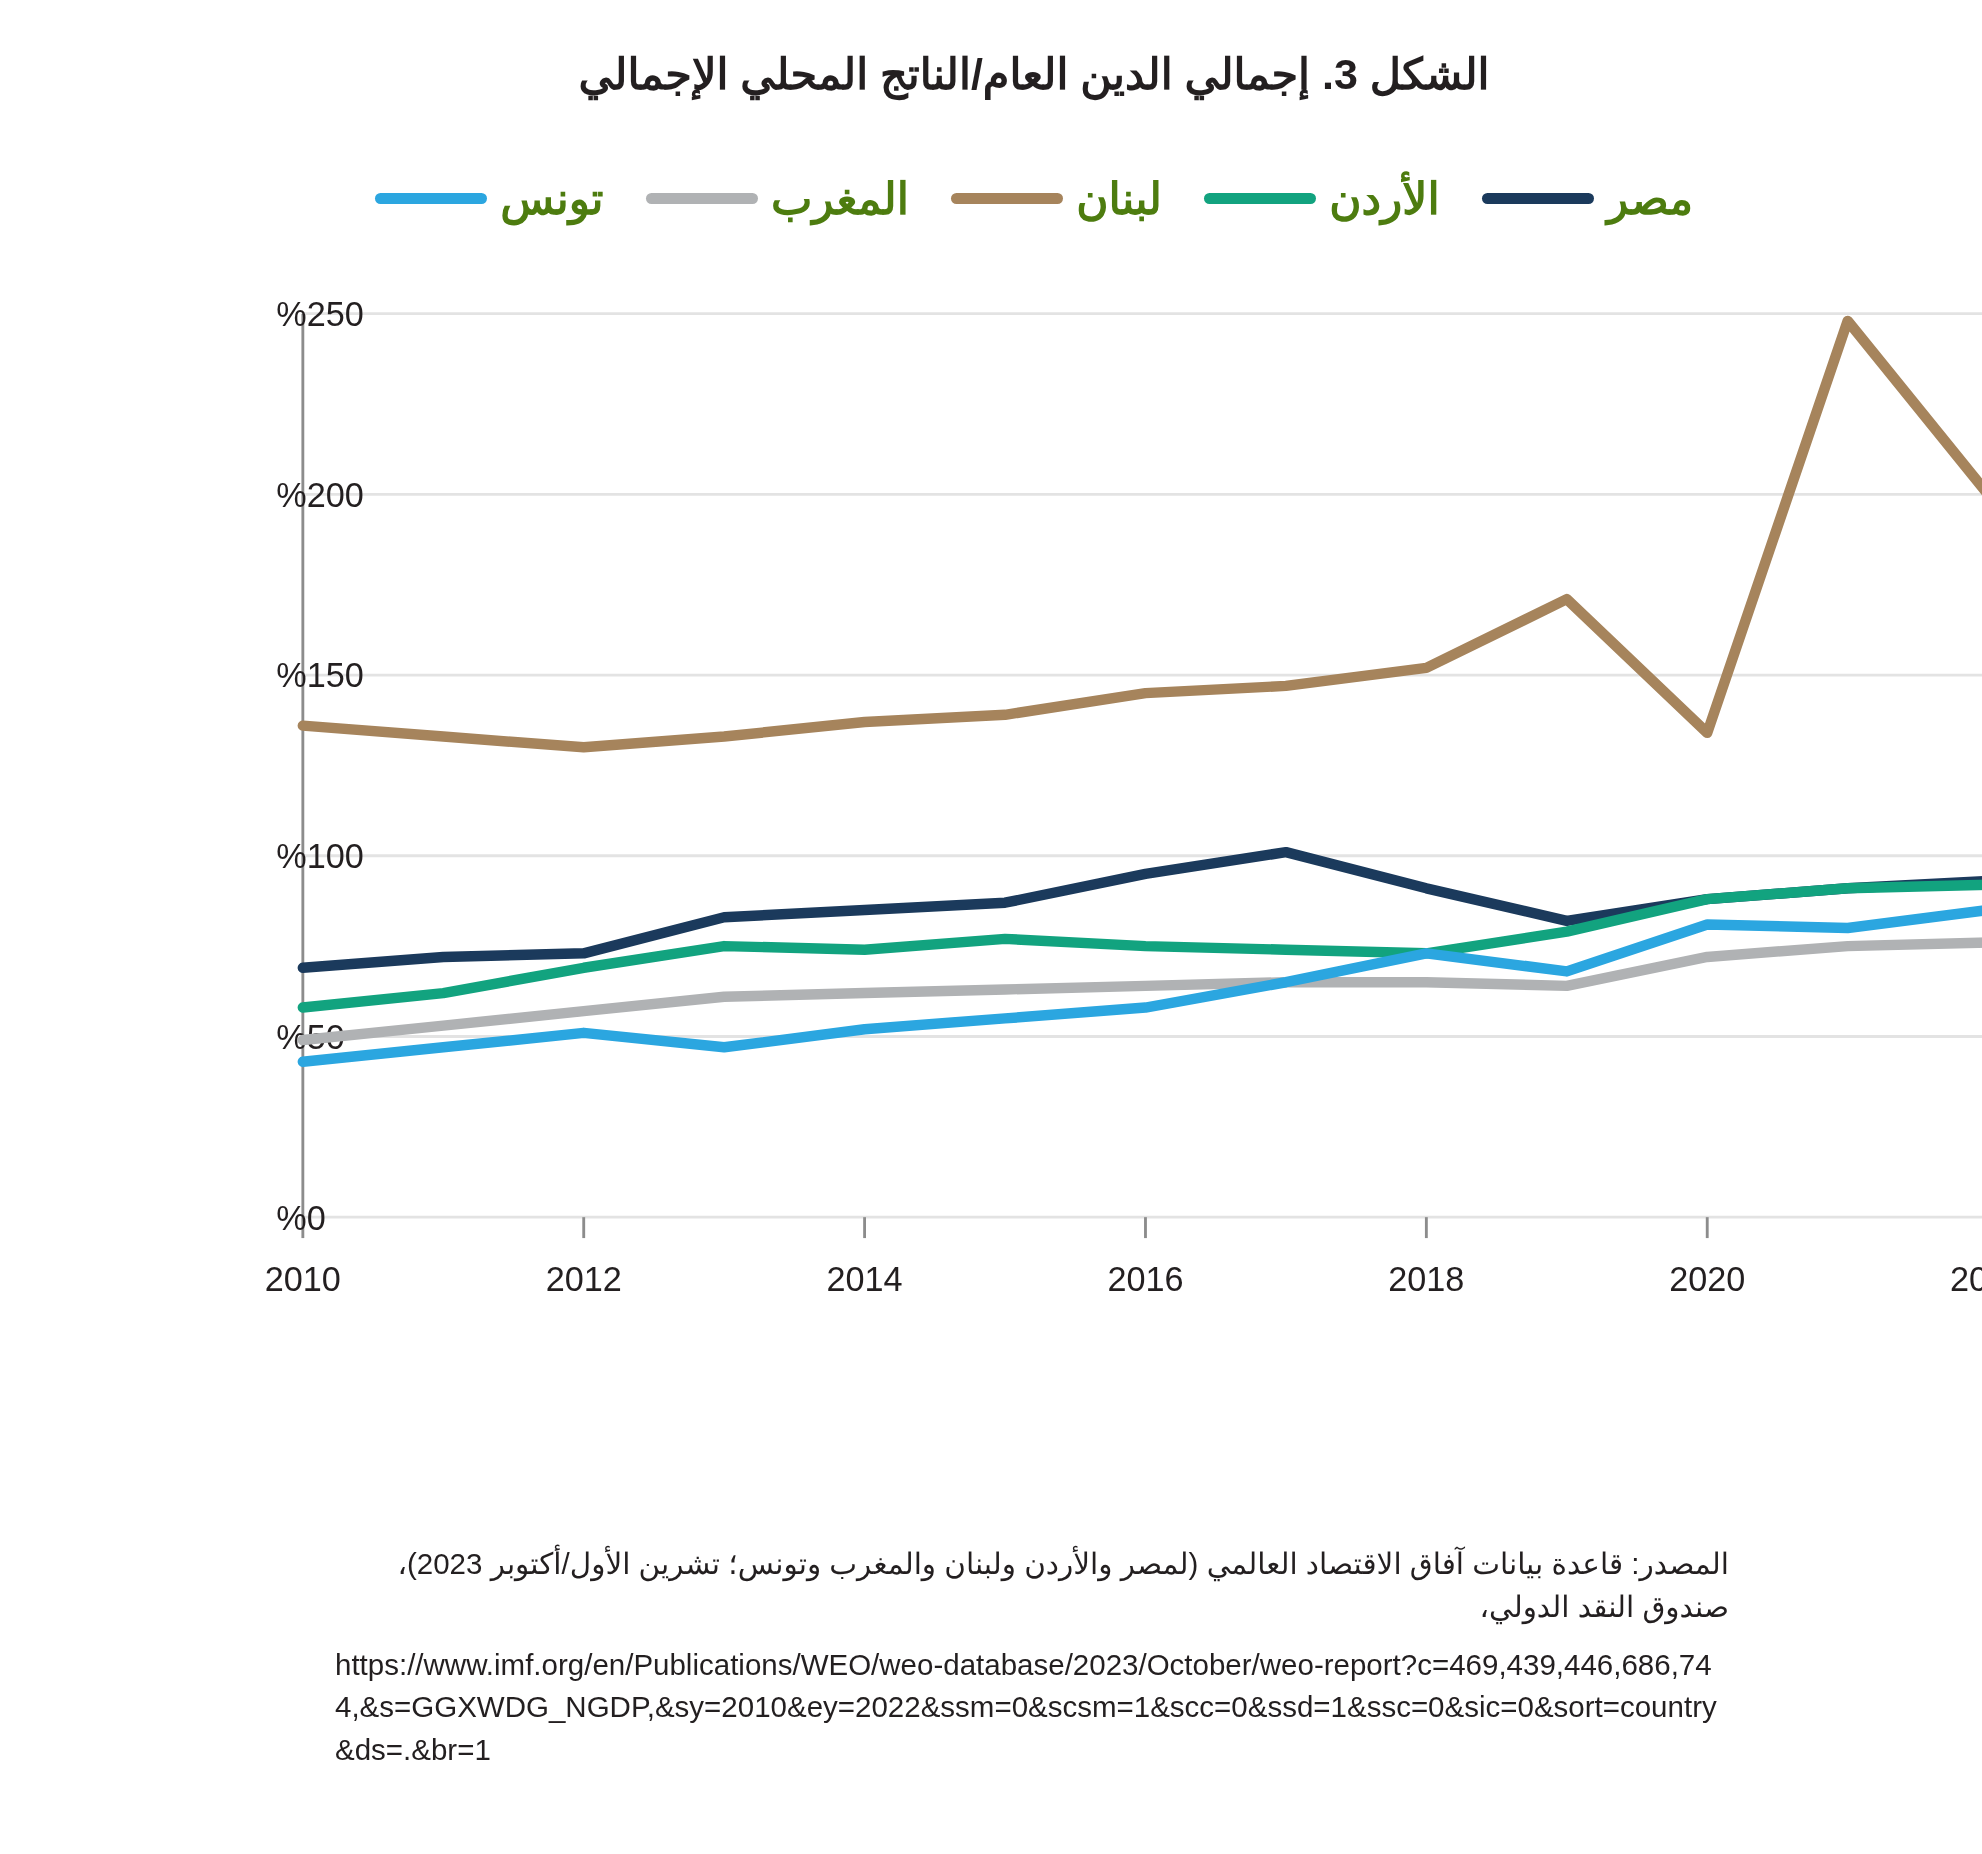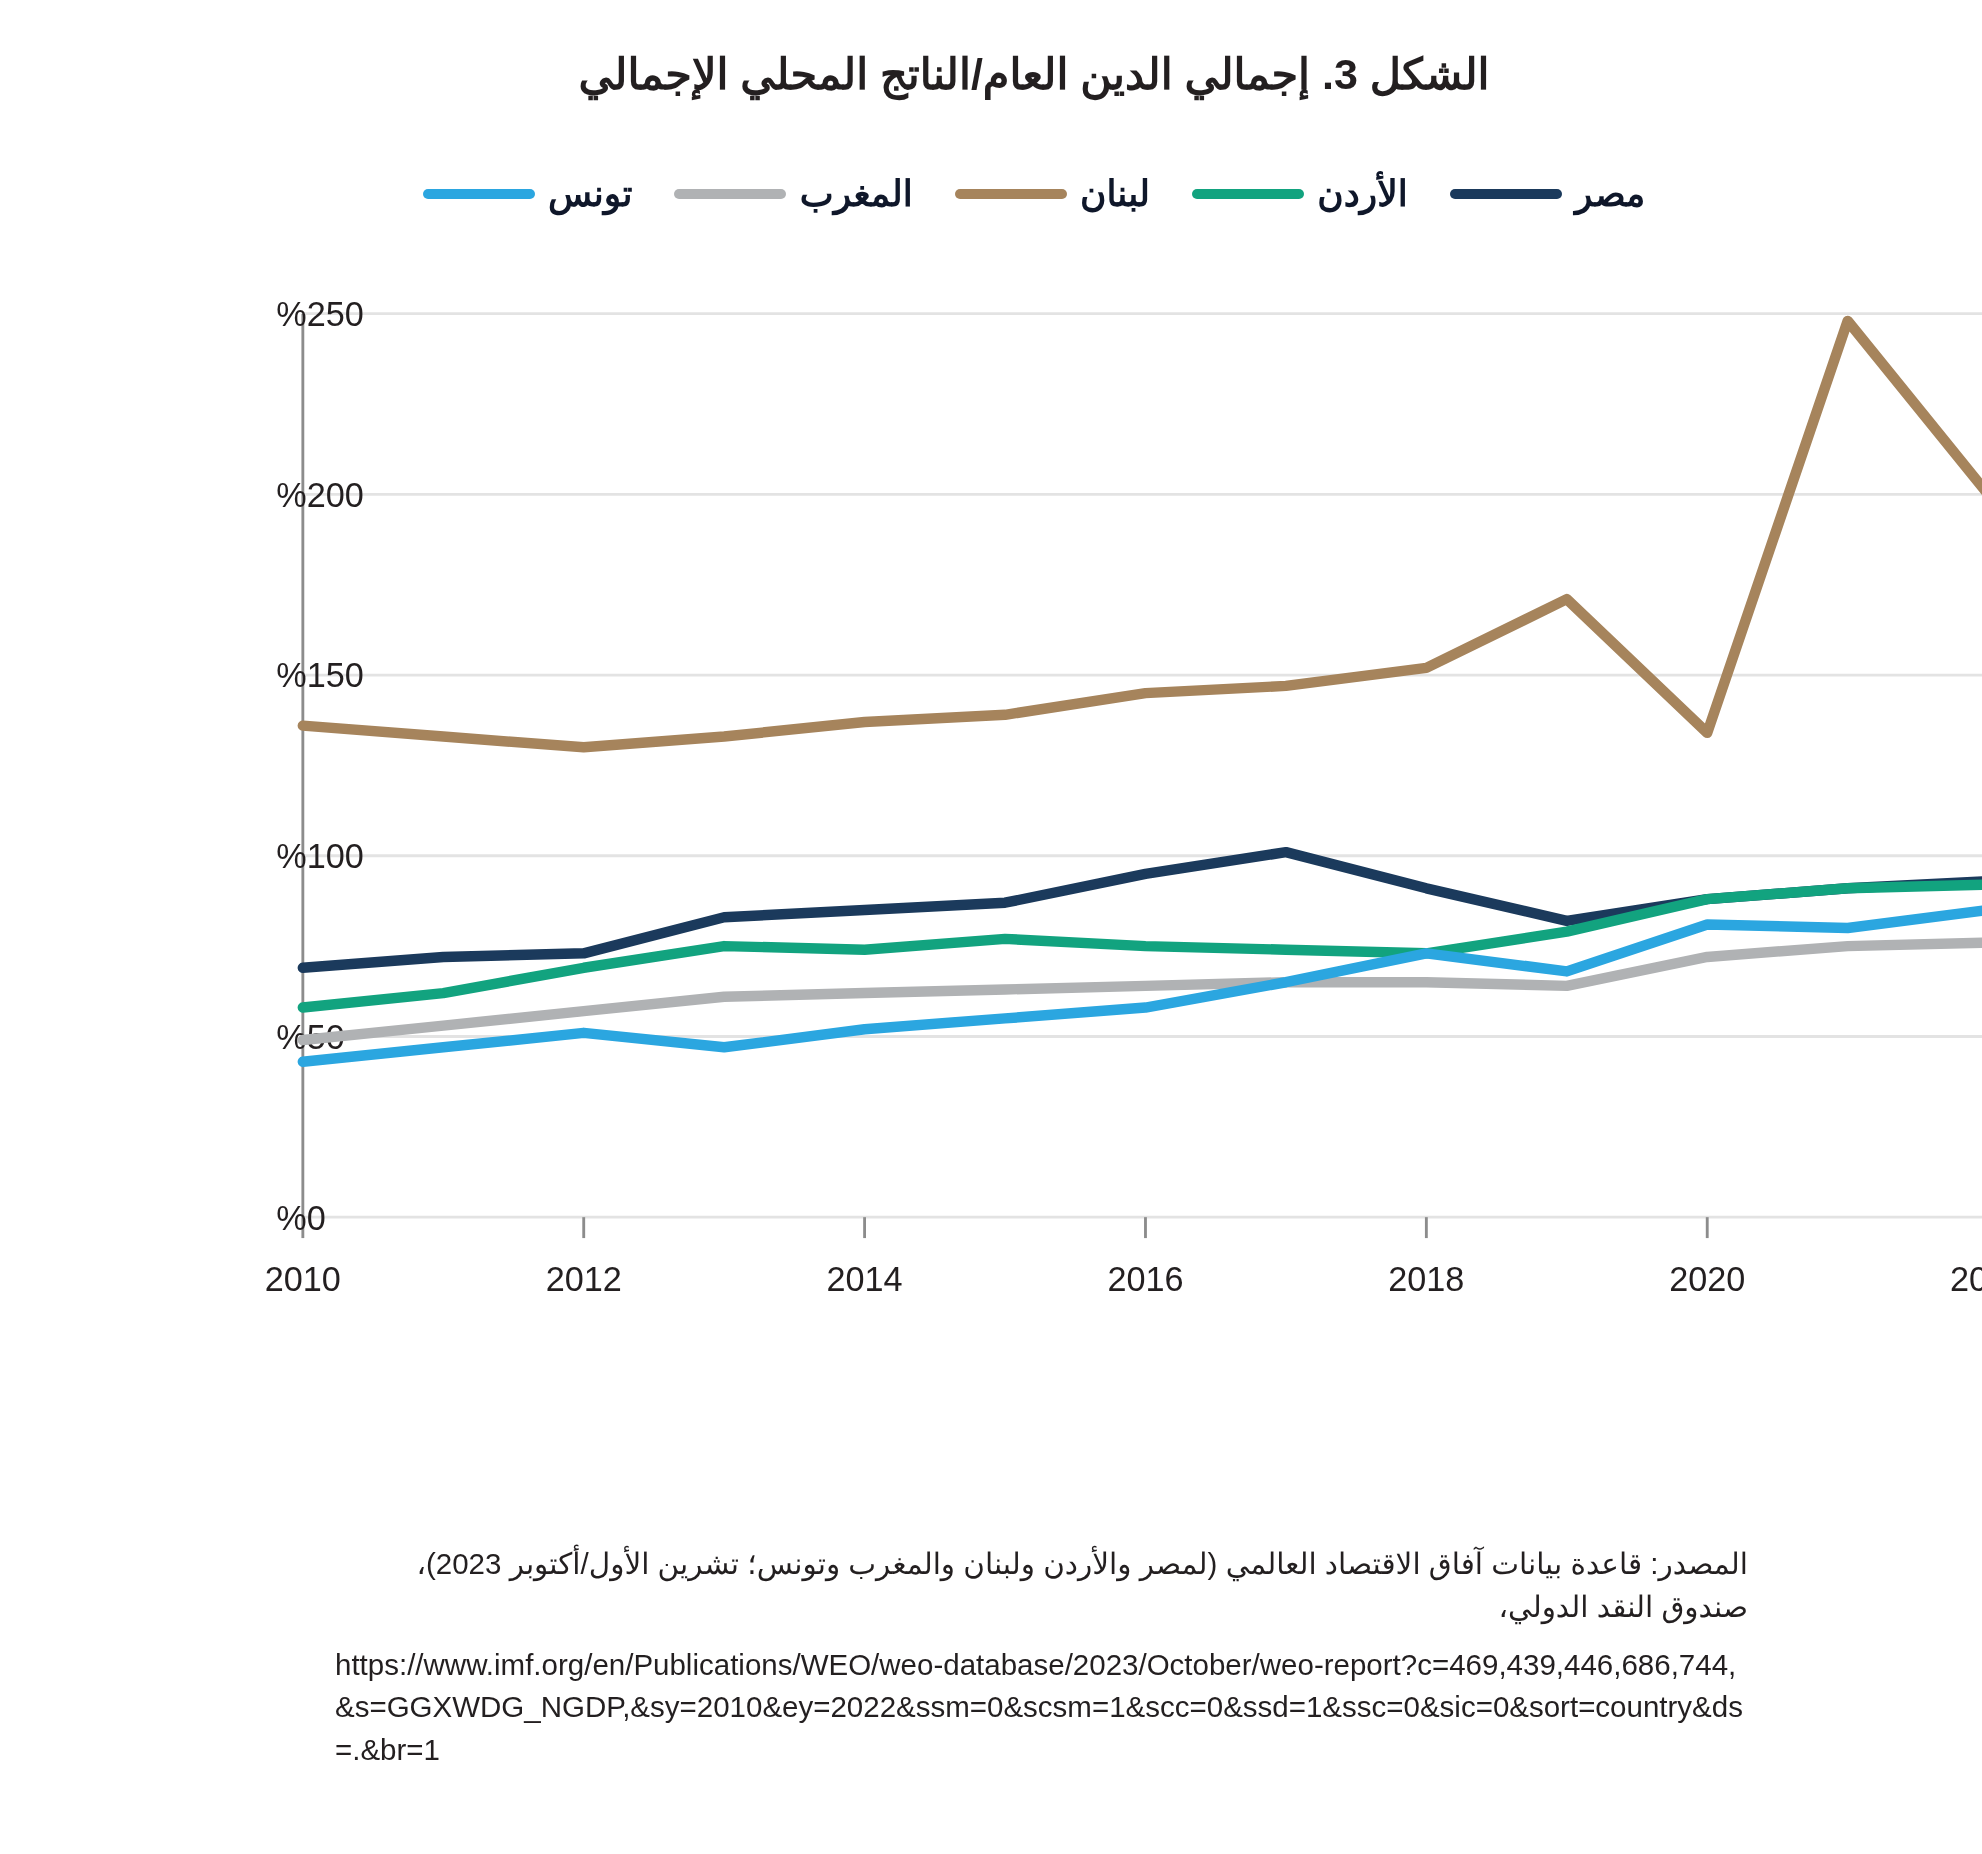--- a/index.html
+++ b/index.html
@@ -43,23 +43,23 @@
     direction: rtl;
     gap: 42px;
   }
   .legend-item {
     display: flex;
     flex-direction: row;
     align-items: center;
     gap: 13.3px;
   }
   .legend-label {
-    font-size: 36px;
+    font-size: 44px;
     font-weight: bold;
-    color: #0f172a;
+    color: #4d7c0f;
     white-space: nowrap;
   }
   .legend-swatch {
     display: block;
     width: 112px;
     height: 10.5px;
     border-radius: 5.7px;
   }
   .plot-wrap {
     position: absolute;
@@ -73,21 +73,21 @@
   }
   .axis-label {
     font-family: "Liberation Sans", sans-serif;
     font-size: 36px;
     fill: #231f20;
   }
   .source {
     position: absolute;
     top: 1543px;
     left: 249px;
-    right: 234px;
+    right: 253px;
     direction: rtl;
     text-align: right;
     font-size: 29.5px;
     line-height: 1.45;
     color: #231f20;
   }
   .source-url {
     direction: ltr;
     text-align: left;
     margin-top: 15px;

